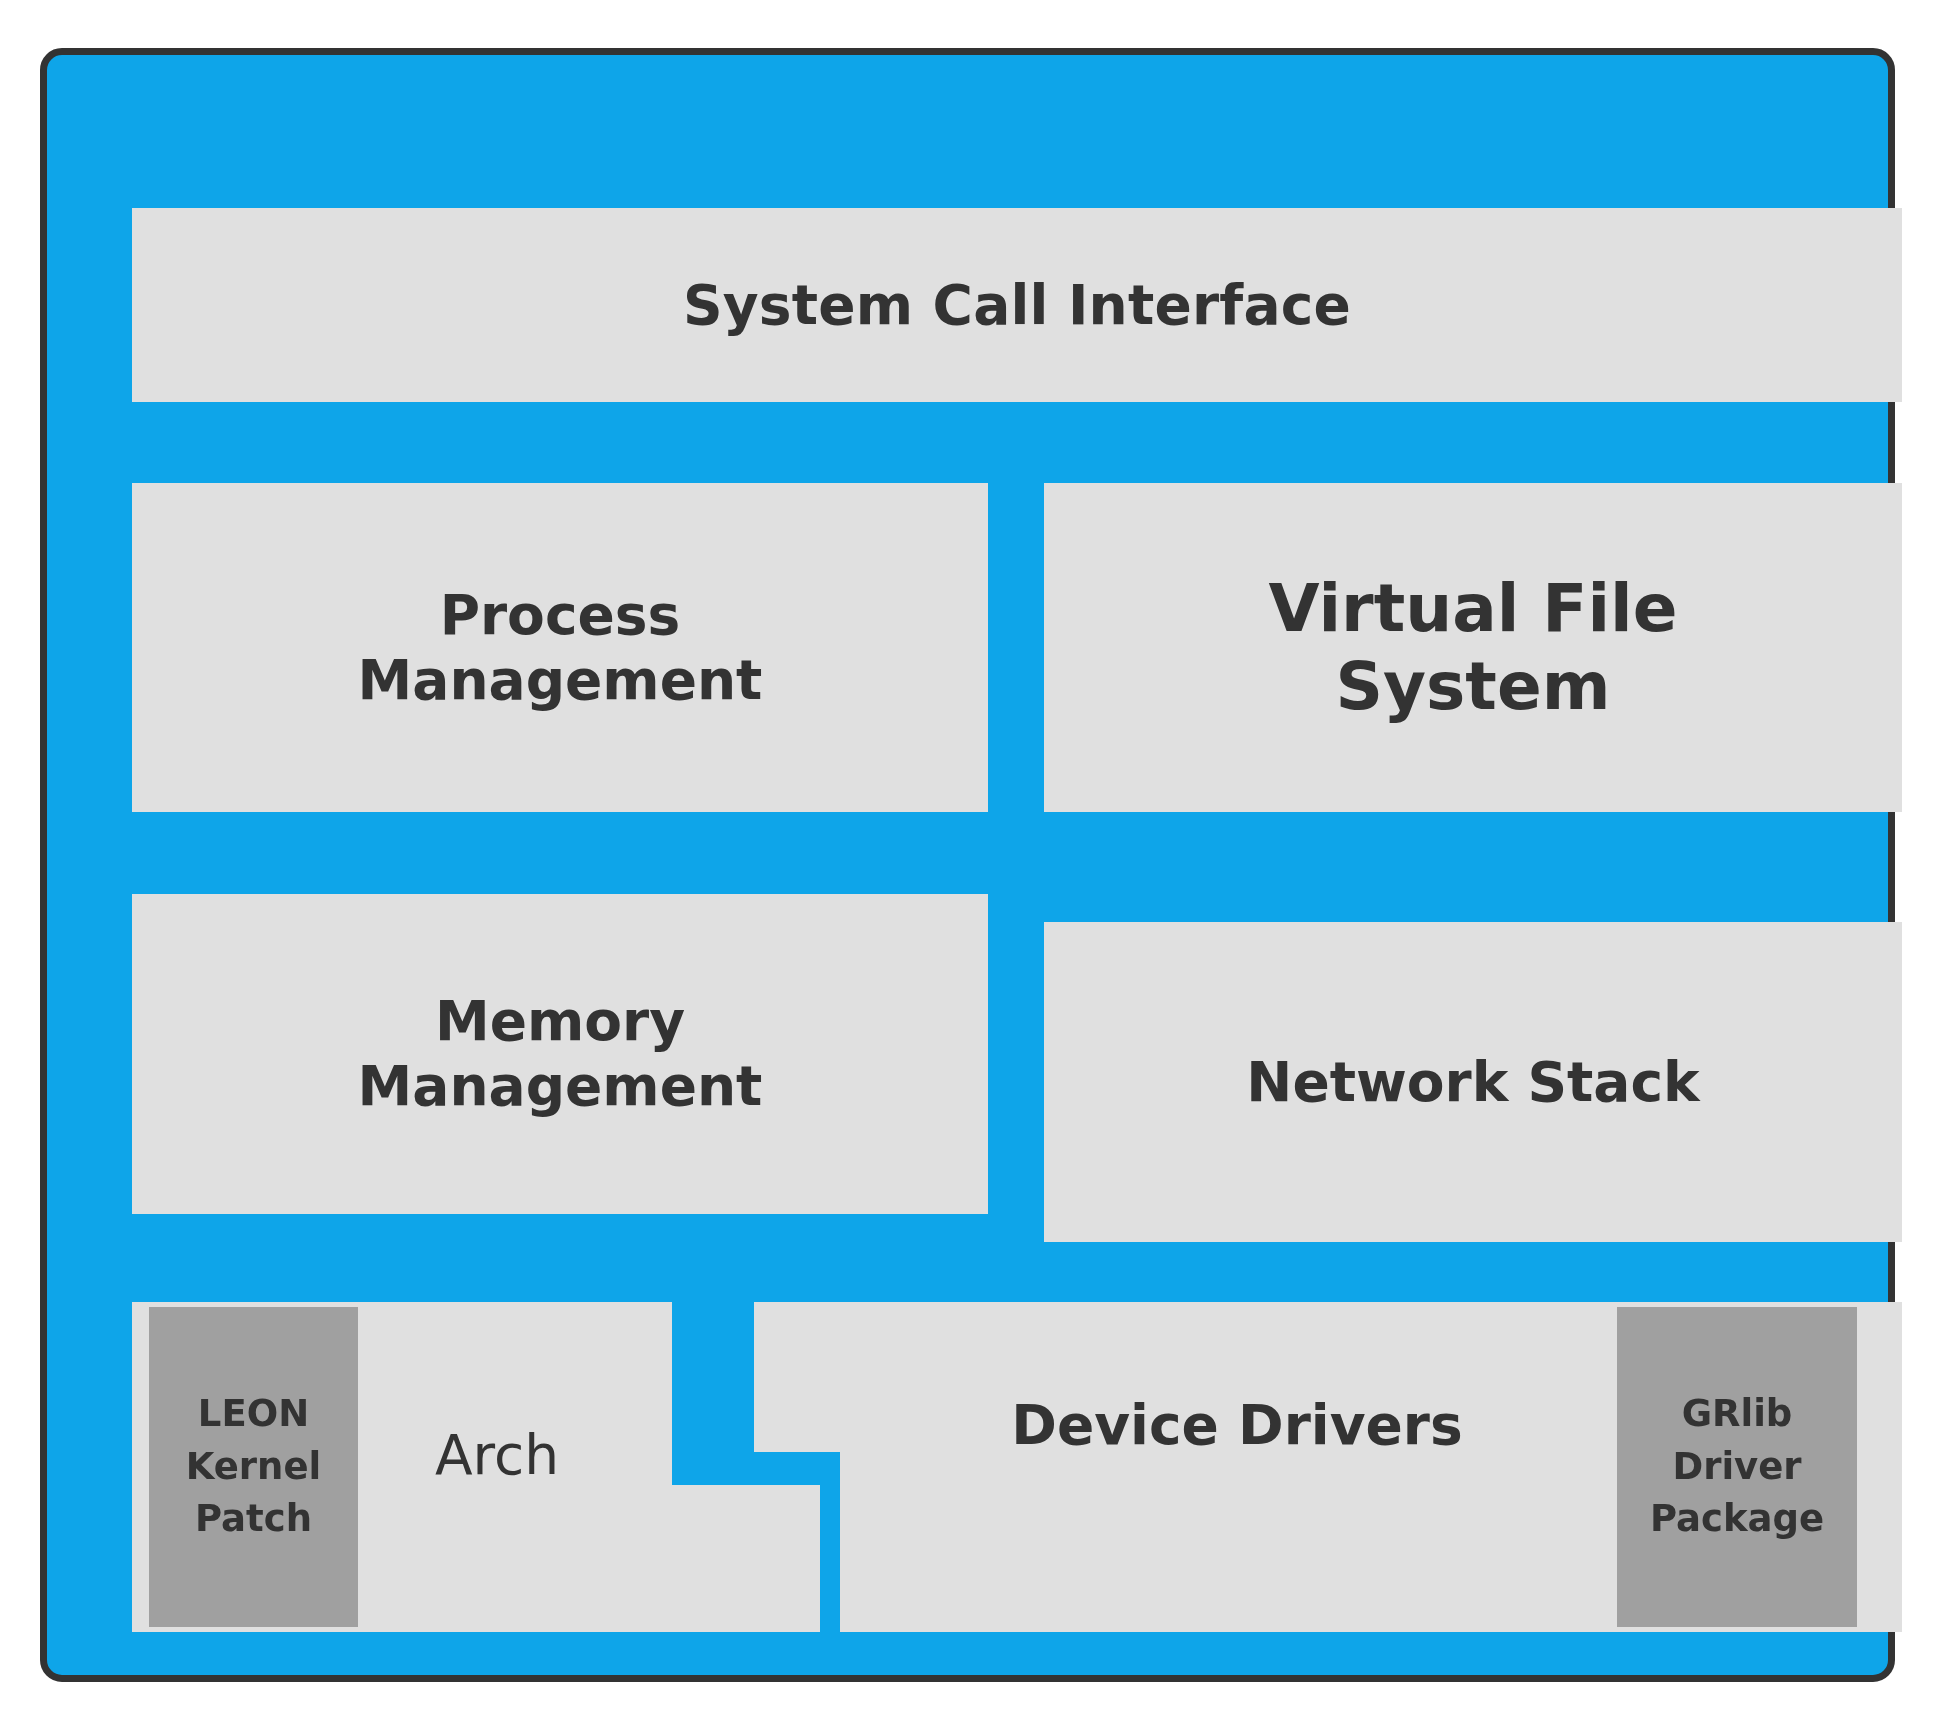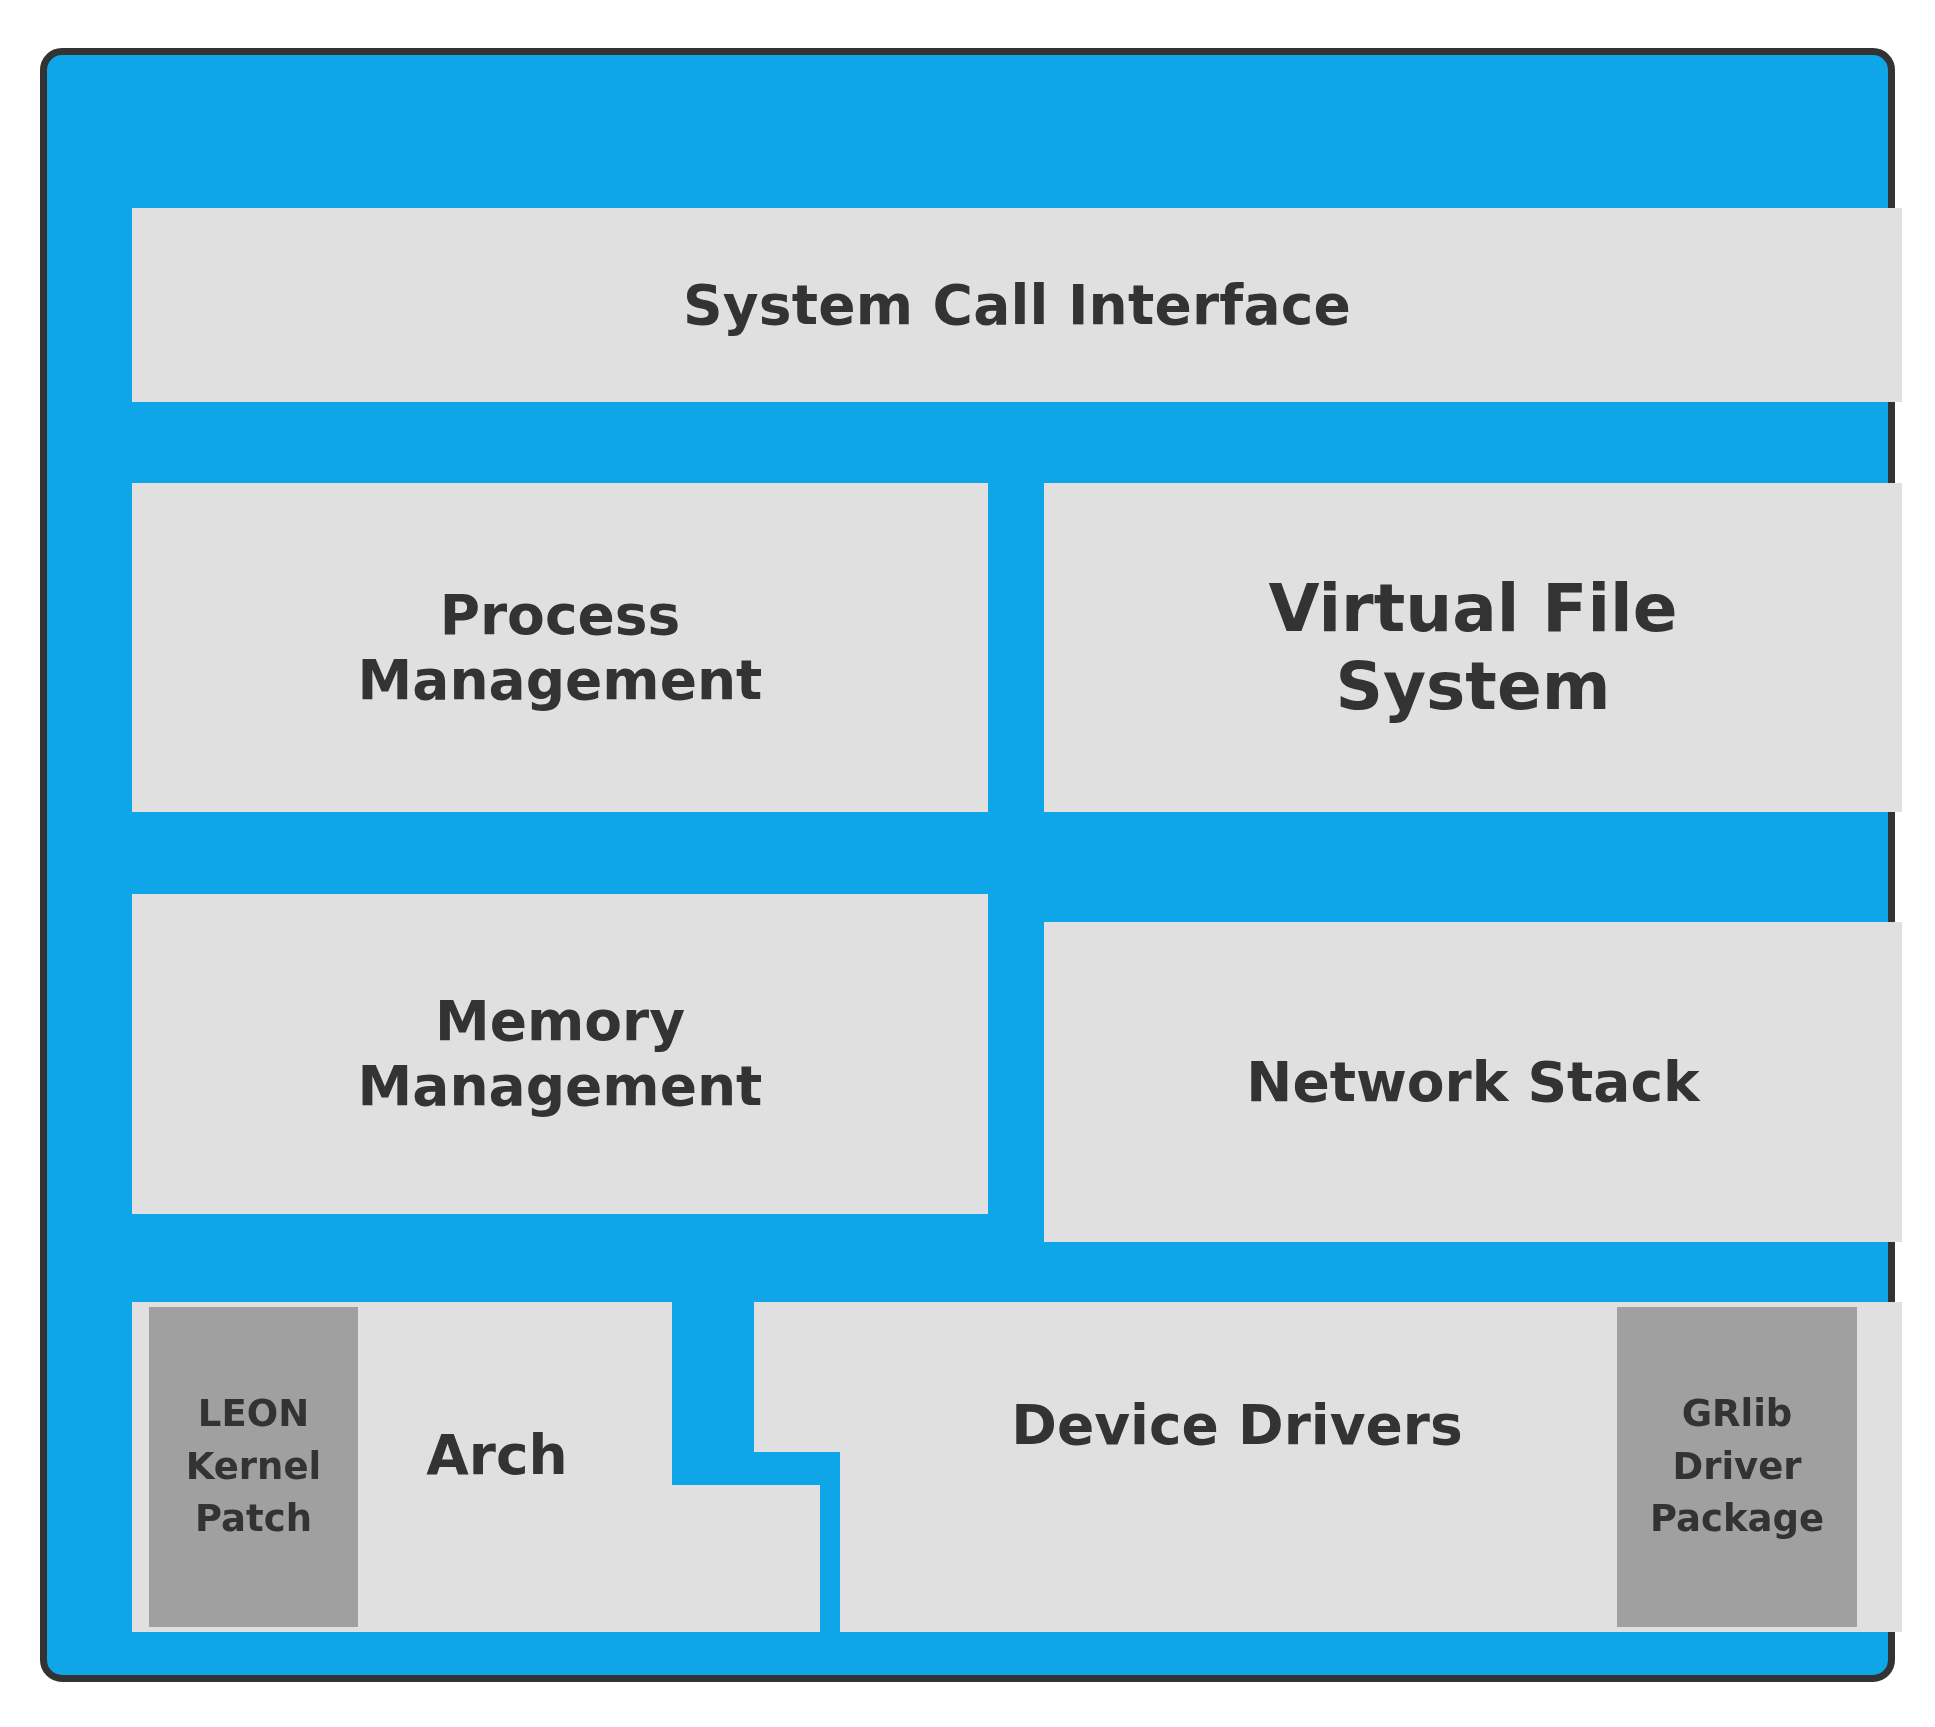--- a/index.html
+++ b/index.html
@@ -57,21 +57,21 @@
   #arch-piece {
     position: absolute;
     left: 85px; top: 1247px; width: 688px; height: 330px;
     background: #e0e0e0;
     clip-path: polygon(0 0, 540px 0, 540px 183px, 688px 183px, 688px 330px, 0 330px);
   }
   #arch-label {
     position: absolute;
     left: 320px; top: 1247px; width: 260px; height: 306px;
     display: flex; align-items: center; justify-content: center;
-    font-size: 55px; font-weight: bold; color: #333333;
+    font-size: 55px; font-weight: normal; color: #333333;
   }
   #dd-piece {
     position: absolute;
     left: 707px; top: 1247px; width: 1148px; height: 330px;
     background: #e0e0e0;
     clip-path: polygon(0 0, 1148px 0, 1148px 330px, 86px 330px, 86px 150px, 0 150px);
   }
   #dd-label {
     position: absolute;
     left: 840px; top: 1247px; width: 700px; height: 246px;

